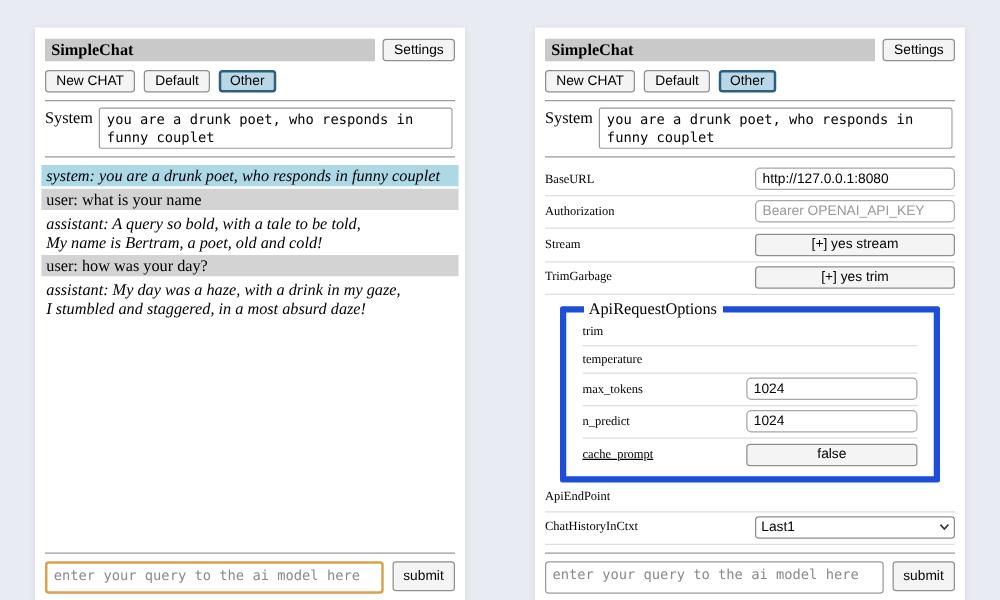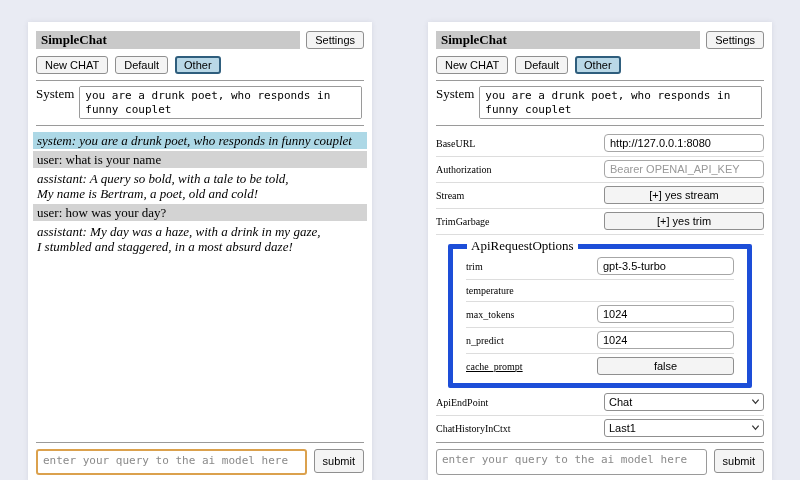--- a/index.html
+++ b/index.html
@@ -178,21 +178,20 @@
         <div class="setting-row">
           <span class="setting-label">TrimGarbage</span>
           <div class="control"><button class="toggle">[+] yes trim</button></div>
         </div>
       </div>
     <fieldset>
       <legend>ApiRequestOptions</legend>
       <div id="rows-fieldset">
           <div class="setting-row">
             <span class="setting-label">trim</span>
-            <div class="control"><input value="gpt-3.5-turbo" style=""></div>
           </div>
           <div class="setting-row">
             <span class="setting-label">temperature</span>
           </div>
           <div class="setting-row">
             <span class="setting-label">max_tokens</span>
             <div class="control"><input value="1024" style=""></div>
           </div>
           <div class="setting-row">
             <span class="setting-label">n_predict</span>
@@ -200,25 +199,20 @@
           </div>
           <div class="setting-row">
             <span class="setting-label">cache_prompt</span>
             <div class="control"><button class="toggle">false</button></div>
           </div>
         </div>
     </fieldset>
     <div id="rows-bottom">
         <div class="setting-row">
           <span class="setting-label">ApiEndPoint</span>
-          <div class="control">
-            <div class="select-wrap"><select><option>Chat</option></select><svg viewBox="0 0 10 10" class="chev">
-                <polyline points="1.5,3 5,7 8.5,3" fill="none" stroke="#333" stroke-width="1.4"></polyline>
-              </svg></div>
-          </div>
         </div>
         <div class="setting-row">
           <span class="setting-label">ChatHistoryInCtxt</span>
           <div class="control">
             <div class="select-wrap"><select><option>Last1</option></select><svg viewBox="0 0 10 10" class="chev">
                 <polyline points="1.5,3 5,7 8.5,3" fill="none" stroke="#333" stroke-width="1.4"></polyline>
               </svg></div>
           </div>
         </div>
       </div>

